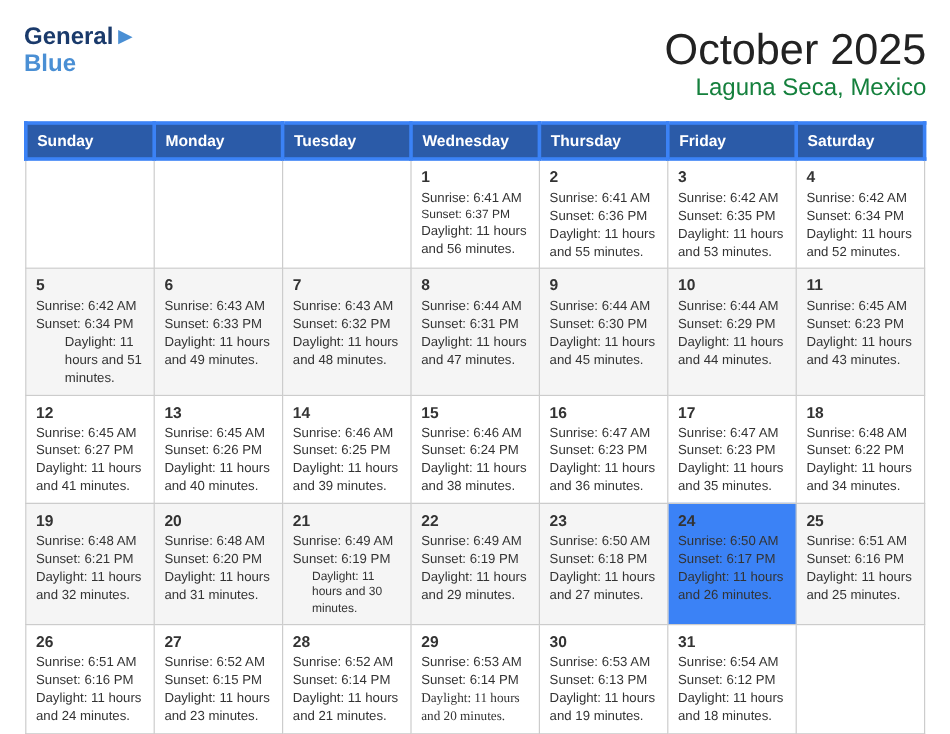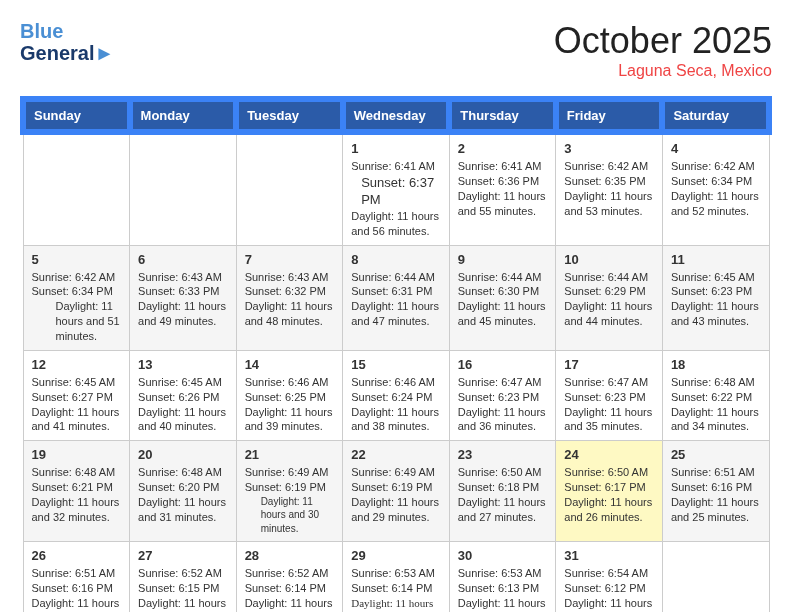--- a/index.html
+++ b/index.html
@@ -22,36 +22,36 @@
     }
     .title-section {
       text-align: right;
     }
     .month-title {
       font-size: 36px;
       font-weight: normal;
       color: #222;
     }
     .location {
-      font-size: 16px;
-      color: #ef4444;
+      font-size: 20px;
+      color: #15803d;
     }
     .calendar {
       width: 100%;
       border-collapse: collapse;
       border: 1px solid #ccc;
     }
     .calendar th {
       background: #2b5ba8;
       color: #fff;
       text-align: left;
       padding: 6px 8px;
       font-size: 13px;
       font-weight: bold;
-      border: 6px solid #3b82f6;
+      border: 3px solid #3b82f6;
     }
     .calendar td {
       vertical-align: top;
       padding: 6px 8px;
       border: 1px solid #ccc;
       font-size: 11px;
       color: #333;
       width: calc(100% / 7);
       min-height: 80px;
       height: 85px;
@@ -62,26 +62,26 @@
       margin-bottom: 3px;
       display: block;
     }
   </style>
 </head>
 <body>
 
 <div class="header">
   <div class="logo">
     <div>
-      <div style="font-size:20px;font-weight:bold;color:#4a8fd4;line-height:1.1;">Blue</div>
       <div style="display:flex;align-items:center;">
         <div style="font-size:20px;font-weight:bold;color:#1a3a6b;line-height:1.1;">
           General<span style="color:#4a8fd4;">►</span>
         </div>
       </div>
+      <div style="font-size:20px;font-weight:bold;color:#4a8fd4;line-height:1.1;">Blue</div>
     </div>
   </div>
   <div class="title-section">
     <div class="month-title">October 2025</div>
     <div class="location">Laguna Seca, Mexico</div>
   </div>
 </div>
 
 <table class="calendar">
   <thead>
@@ -96,21 +96,21 @@
       </tr>
   </thead>
   <tbody id="calendar-body">
   <tr style="background: rgb(255, 255, 255);">
         <td style="background: rgb(255, 255, 255);"></td>
         <td style="background: rgb(255, 255, 255);"></td>
         <td style="background: rgb(255, 255, 255);"></td>
         <td style="background: rgb(255, 255, 255);">
           <span class="day-num">1</span>
           <div style="font-size: 11px; line-height: 1.35;">Sunrise: 6:41 AM</div>
-          <div style="font-size: 13px; line-height: 1.35; margin-left: 10px;">Sunset: 6:37 PM</div>
+          <div style="font-size: 10px; line-height: 1.35;">Sunset: 6:37 PM</div>
           <div style="font-size: 11px; line-height: 1.35;">Daylight: 11 hours and 56 minutes.</div>
         </td>
         <td style="background: rgb(255, 255, 255);">
           <span class="day-num">2</span>
           <div style="font-size: 11px; line-height: 1.35;">Sunrise: 6:41 AM</div>
           <div style="font-size: 11px; line-height: 1.35;">Sunset: 6:36 PM</div>
           <div style="font-size: 11px; line-height: 1.35;">Daylight: 11 hours and 55 minutes.</div>
         </td>
         <td style="background: rgb(255, 255, 255);">
           <span class="day-num">3</span>
@@ -237,21 +237,21 @@
           <div style="font-size: 11px; line-height: 1.35;">Sunrise: 6:49 AM</div>
           <div style="font-size: 11px; line-height: 1.35;">Sunset: 6:19 PM</div>
           <div style="font-size: 11px; line-height: 1.35;">Daylight: 11 hours and 29 minutes.</div>
         </td>
         <td style="background: rgb(245, 245, 245);">
           <span class="day-num">23</span>
           <div style="font-size: 11px; line-height: 1.35;">Sunrise: 6:50 AM</div>
           <div style="font-size: 11px; line-height: 1.35;">Sunset: 6:18 PM</div>
           <div style="font-size: 11px; line-height: 1.35;">Daylight: 11 hours and 27 minutes.</div>
         </td>
-        <td style="background: #fef9c3;">
+        <td style="background: #3b82f6;">
           <span class="day-num">24</span>
           <div style="font-size: 11px; line-height: 1.35;">Sunrise: 6:50 AM</div>
           <div style="font-size: 11px; line-height: 1.35;">Sunset: 6:17 PM</div>
           <div style="font-size: 11px; line-height: 1.35;">Daylight: 11 hours and 26 minutes.</div>
         </td>
         <td style="background: rgb(245, 245, 245);">
           <span class="day-num">25</span>
           <div style="font-size: 11px; line-height: 1.35;">Sunrise: 6:51 AM</div>
           <div style="font-size: 11px; line-height: 1.35;">Sunset: 6:16 PM</div>
           <div style="font-size: 11px; line-height: 1.35;">Daylight: 11 hours and 25 minutes.</div>

